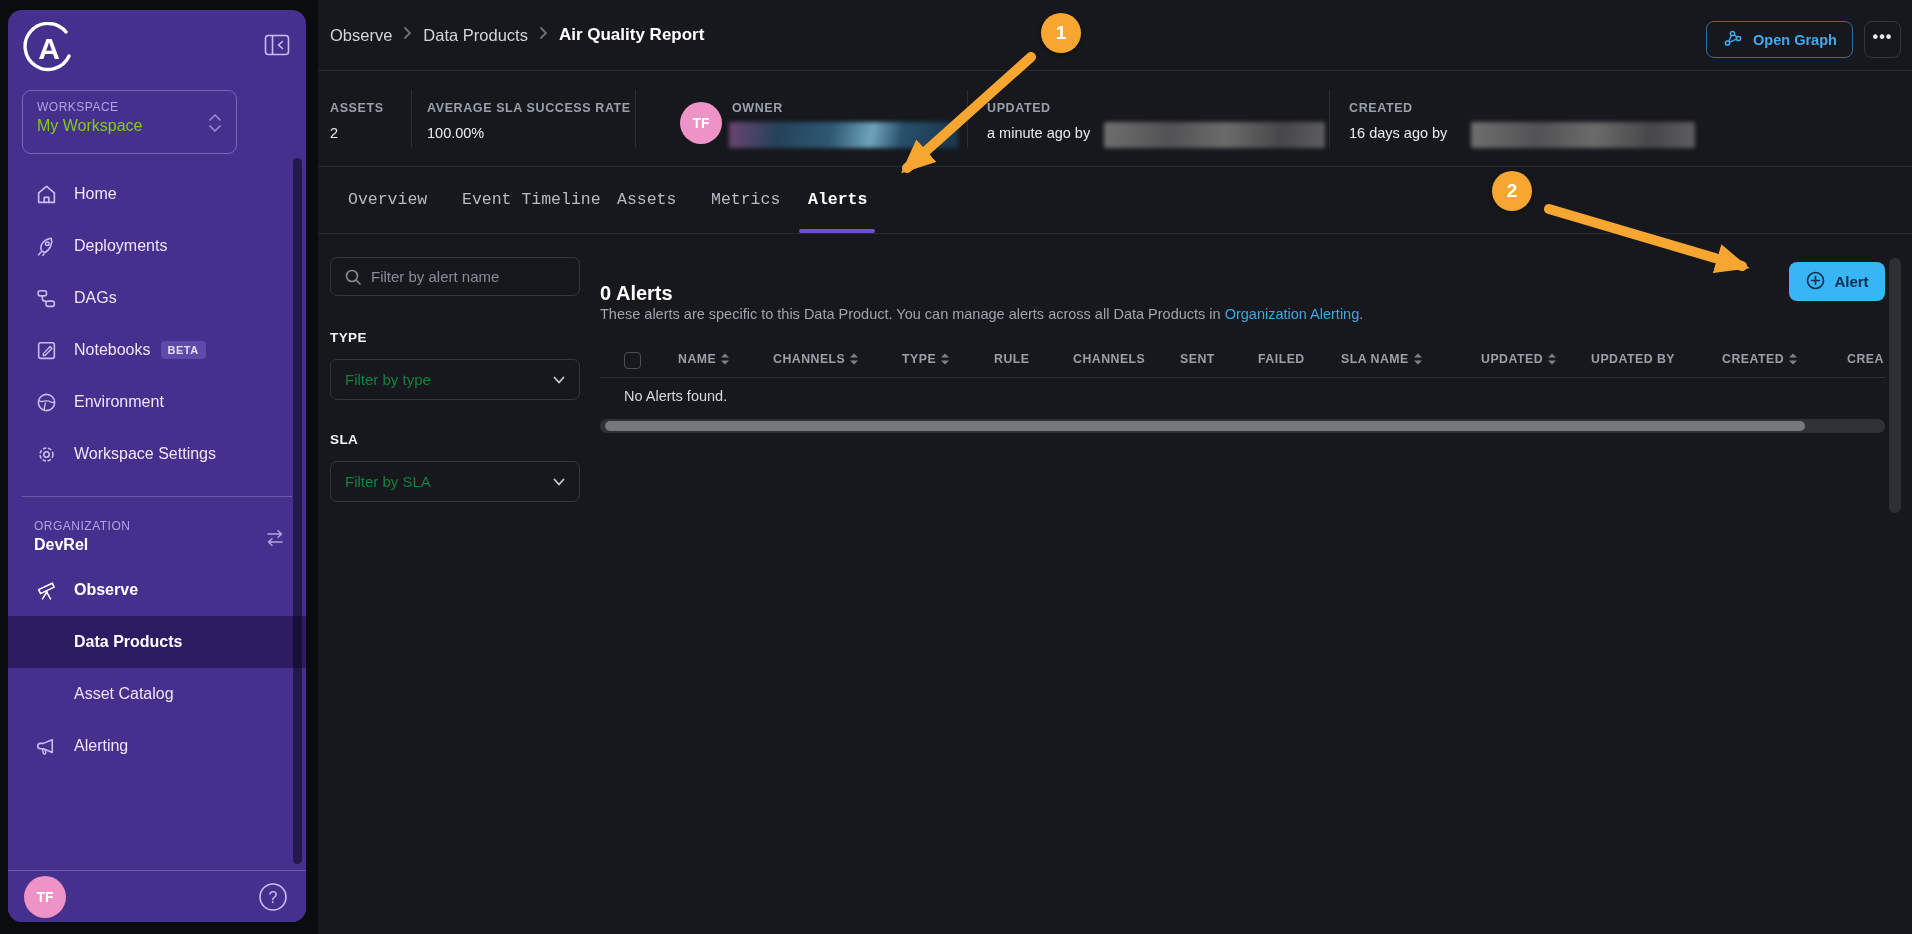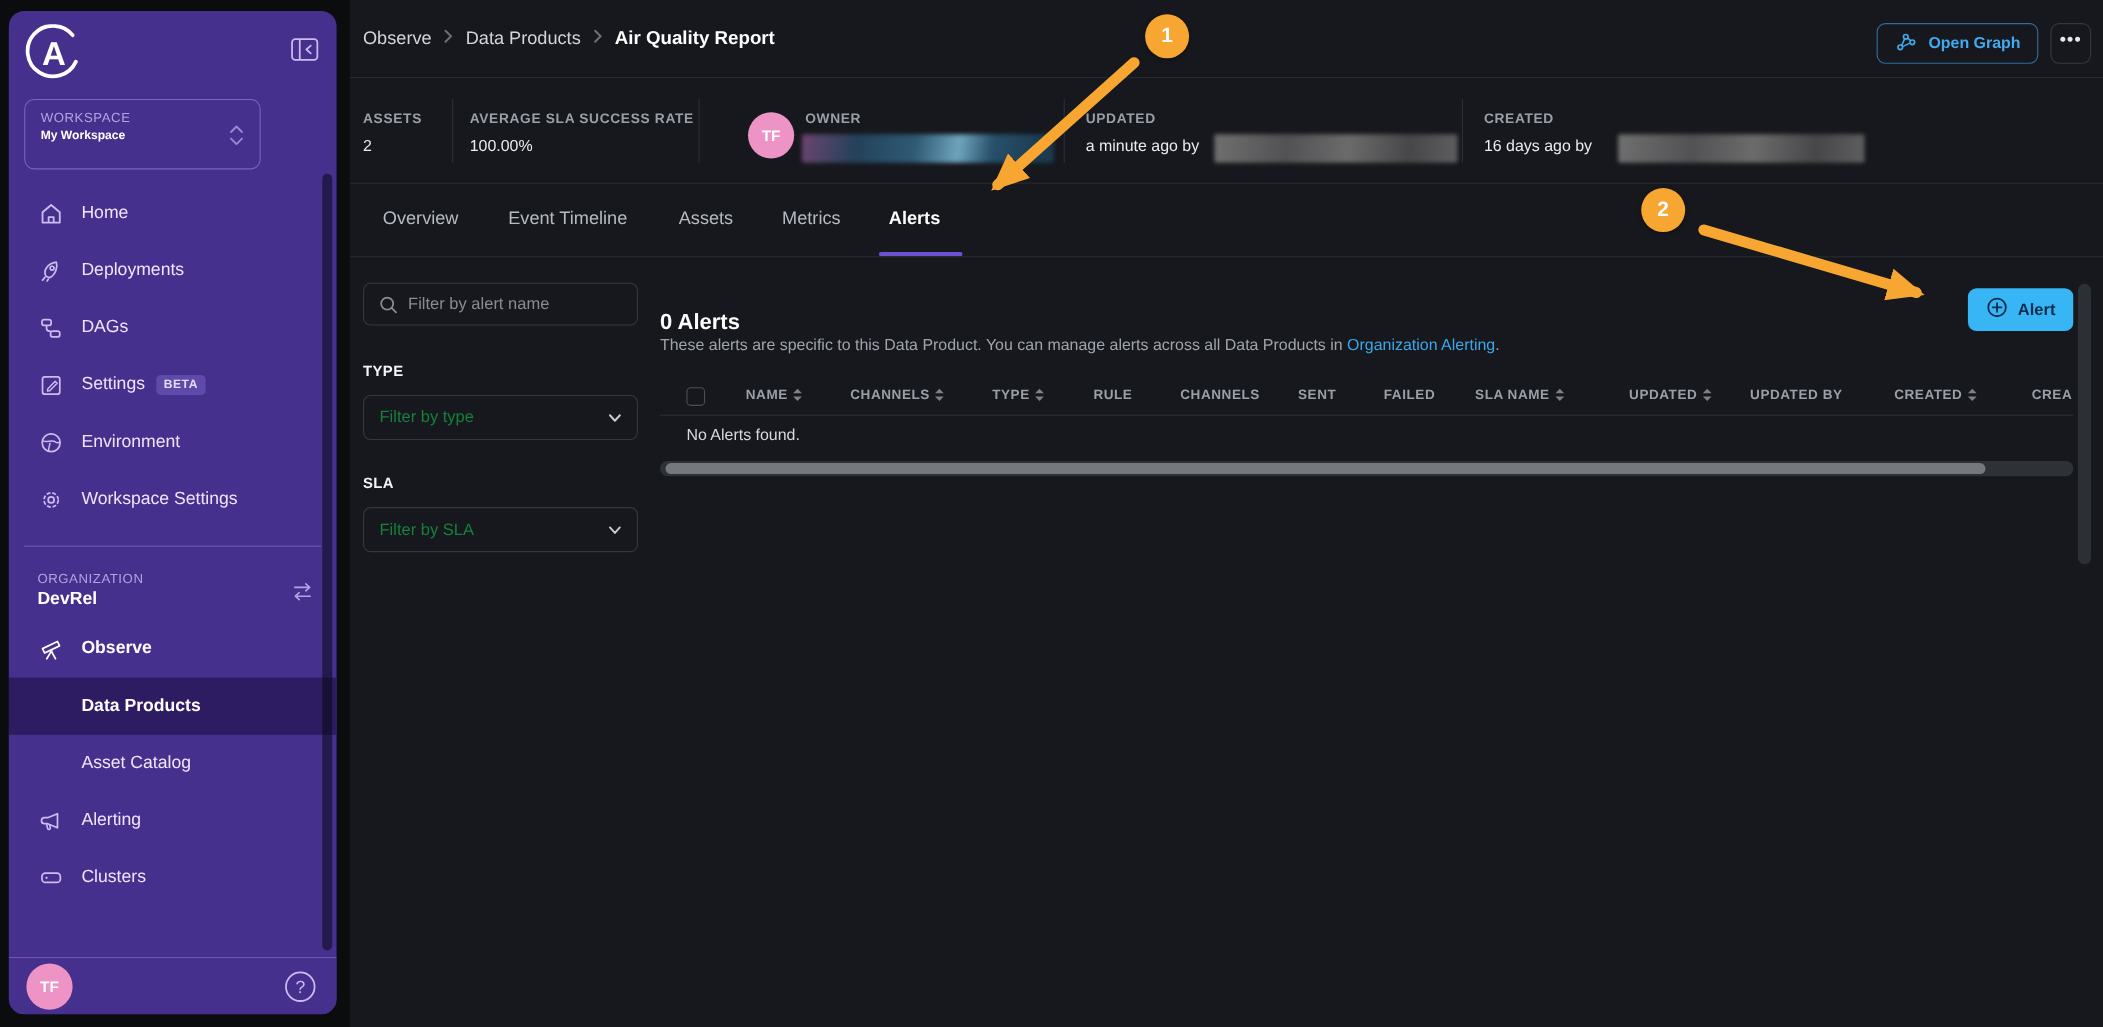--- a/index.html
+++ b/index.html
@@ -10,21 +10,21 @@
   
   .side-rail { position:absolute; left:0; top:0; width:318px; height:934px; background:#0b0c0e; }
   .side-panel { position:absolute; left:8px; top:10px; width:298px; height:912px;
     background:#46308e; border-radius:14px; overflow:hidden; }
   .sp-head { position:absolute; left:0; top:0; width:100%; height:66px; }
   .logo { position:absolute; left:14px; top:12px; width:54px; height:54px; }
   .collapse-btn { position:absolute; right:16px; top:24px; width:26px; height:22px; cursor:pointer; }
   .ws-box { position:absolute; left:14px; top:80px; width:215px; height:64px;
     border:1px solid #7a63bd; border-radius:9px; padding:9px 14px; cursor:pointer; }
   .ws-label { font-size:12px; letter-spacing:.5px; color:#b4a3e2; }
-  .ws-value { font-size:11px; font-weight:bold; color:#ffffff; margin-top:3px; }
+  .ws-value { font-size:16px; font-weight:normal; color:#84cc16; margin-top:3px; }
   .ws-chevrons { position:absolute; right:12px; top:20px; }
   .nav-area { position:absolute; left:0; top:158px; width:100%; height:704px; overflow:hidden; }
   .nav-item { position:relative; height:52px; display:flex; align-items:center; cursor:pointer; }
   .nav-ico { position:absolute; left:26px; width:24px; height:24px; display:flex; align-items:center; justify-content:center; }
   .nav-lbl { position:absolute; left:66px; font-size:16px; color:#ece6fa; display:flex; align-items:center; gap:10px; }
   .nav-item.active { background:#2e1c62; }
   .nav-item.active .nav-lbl { font-weight:bold; color:#ffffff; }
   .beta { background:#5e4aa8; color:#e2dbf5; font-size:11px; font-weight:bold;
     letter-spacing:.5px; padding:3px 7px; border-radius:4px; }
   .side-divider { height:1px; background:rgba(190,170,235,.35); margin:16px 14px; }
@@ -62,21 +62,21 @@
   .owner-avatar { position:absolute; left:362px; top:32px; width:42px; height:42px; font-size:14px; }
   .blur-redact { position:absolute; top:52px; height:26px; filter:blur(2px); border-radius:2px; }
   .blur-owner { left:411px; width:229px;
     background:linear-gradient(100deg,#6d4470,#24425a 22%,#2f5a74 45%,#6fa4bd 62%,#28506b 75%,#1c3a50 95%); }
   .blur-gray { background:linear-gradient(95deg,#6f6f70,#525254 30%,#6b6b6c 55%,#474749 80%,#5e5e60); }
   .blur-updated { left:786px; width:221px; }
   .blur-created { left:1153px; width:224px; }
 
   .tabs { position:absolute; left:0; top:166px; width:1594px; height:68px; }
   .tab { position:absolute; top:0; height:67px; display:flex; align-items:center;
-    font-size:16.5px; color:#b6bbc3; cursor:pointer; }
+    font-size:16.5px; color:#b6bbc3; cursor:pointer;font-family:Liberation Mono, monospace; }
   .tab.active { color:#ffffff; font-weight:bold; }
   .tab-underline { position:absolute; left:481px; top:63px; width:76px; height:4px;
     background:#6e50d2; border-radius:2px; }
 
   
   .filter-panel { position:absolute; left:12px; top:257px; width:250px; }
   .search-box { position:relative; width:250px; height:39px; border:1px solid #34373d;
     border-radius:7px; background:transparent; }
   .search-box input { position:absolute; left:40px; top:0; width:200px; height:37px; background:transparent;
     border:none; outline:none; color:#d7dade; font-size:15px; }
@@ -184,21 +184,21 @@
         </div>
 
         <div class="nav-item">
           <span class="nav-ico">
             <svg width="23" height="23" viewBox="0 0 22 22">
                 <rect x="3.5" y="3.5" width="15" height="15" rx="2" fill="none" stroke="#cdbcf2" stroke-width="1.5"></rect>
                 <path d="M8 14 L14.5 7.2 L16.2 9 L9.8 15.5 L7.8 15.8 Z" fill="none" stroke="#cdbcf2" stroke-width="1.3" stroke-linejoin="round"></path>
               </svg>
           </span>
           <span class="nav-lbl">
-            <span>Settings</span>
+            <span>Notebooks</span>
             <span class="beta">BETA</span>
           </span>
         </div>
 
         <div class="nav-item">
           <span class="nav-ico">
             <svg width="23" height="23" viewBox="0 0 22 22">
                 <circle cx="11" cy="11" r="7.8" fill="none" stroke="#cdbcf2" stroke-width="1.5"></circle>
                 <path d="M3.6 9 C7 12 11 7.5 15 10.5 C16.5 11.6 18 11 18.7 10" fill="none" stroke="#cdbcf2" stroke-width="1.3"></path>
                 <path d="M9 18.4 C8 15 10.5 13.5 9.8 11" fill="none" stroke="#cdbcf2" stroke-width="1.3"></path>
@@ -253,29 +253,20 @@
         <div class="nav-item">
           <span class="nav-ico">
             <svg width="23" height="23" viewBox="0 0 22 22">
                 <path d="M16.5 4.5 L8 8 H5.2 a2.6 2.6 0 0 0 0 5.2 H8 L16.5 16.8 Z" fill="none" stroke="#cdbcf2" stroke-width="1.5" stroke-linejoin="round"></path>
                 <path d="M7 13.5 L8 17.5 a1.2 1.2 0 0 0 2.3 -0.5 L9.6 13.8" fill="none" stroke="#cdbcf2" stroke-width="1.4"></path>
               </svg>
           </span>
           <span class="nav-lbl">Alerting</span>
         </div>
 
-        <div class="nav-item">
-          <span class="nav-ico">
-            <svg width="23" height="23" viewBox="0 0 22 22">
-                <rect x="3" y="6.5" width="16" height="8" rx="3" fill="none" stroke="#cdbcf2" stroke-width="1.5"></rect>
-                <circle cx="7" cy="10.5" r="1" fill="#cdbcf2"></circle>
-              </svg>
-          </span>
-          <span class="nav-lbl">Clusters</span>
-        </div>
 
       </div>
 
       <div class="side-scrollbar"></div>
 
       <div class="side-foot">
         <div class="avatar foot-avatar">TF</div>
         <div class="help-btn">
           <svg width="34" height="34" viewBox="0 0 34 34">
               <circle cx="17" cy="17" r="13" fill="none" stroke="#cdbcf2" stroke-width="1.6"></circle>

